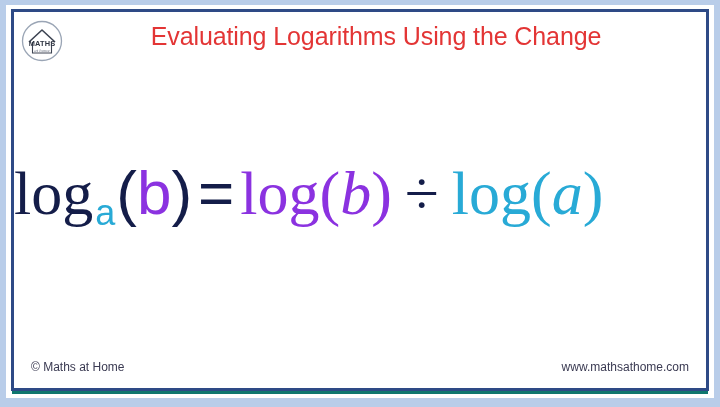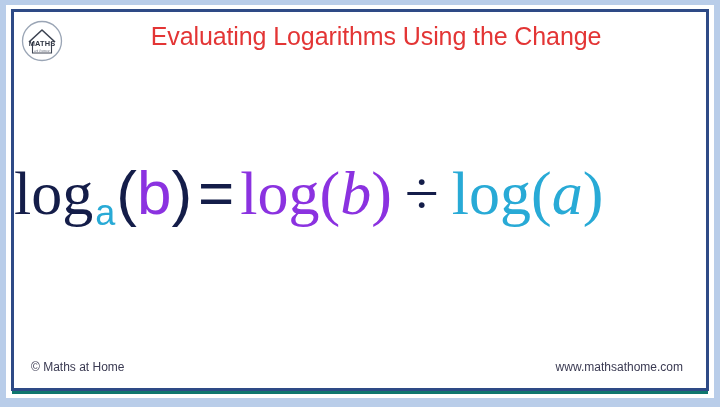--- a/index.html
+++ b/index.html
@@ -125,21 +125,21 @@
   }
   .footer-left, .footer-right {
     position: absolute;
     bottom: 0;
     font-family: "Liberation Sans", sans-serif;
     font-size: 12px;
     color: #3a3a52;
     white-space: nowrap;
   }
   .footer-left  { left: 6px; }
-  .footer-right { right: 12px; }
+  .footer-right { right: 6px; }
 </style>
 </head>
 <body>
 
 <div class="slide-outer">
 
   <div class="edge-band left"></div>
   <div class="edge-band right"></div>
   <div class="edge-band top"></div>
   <div class="edge-band bottom"></div>

